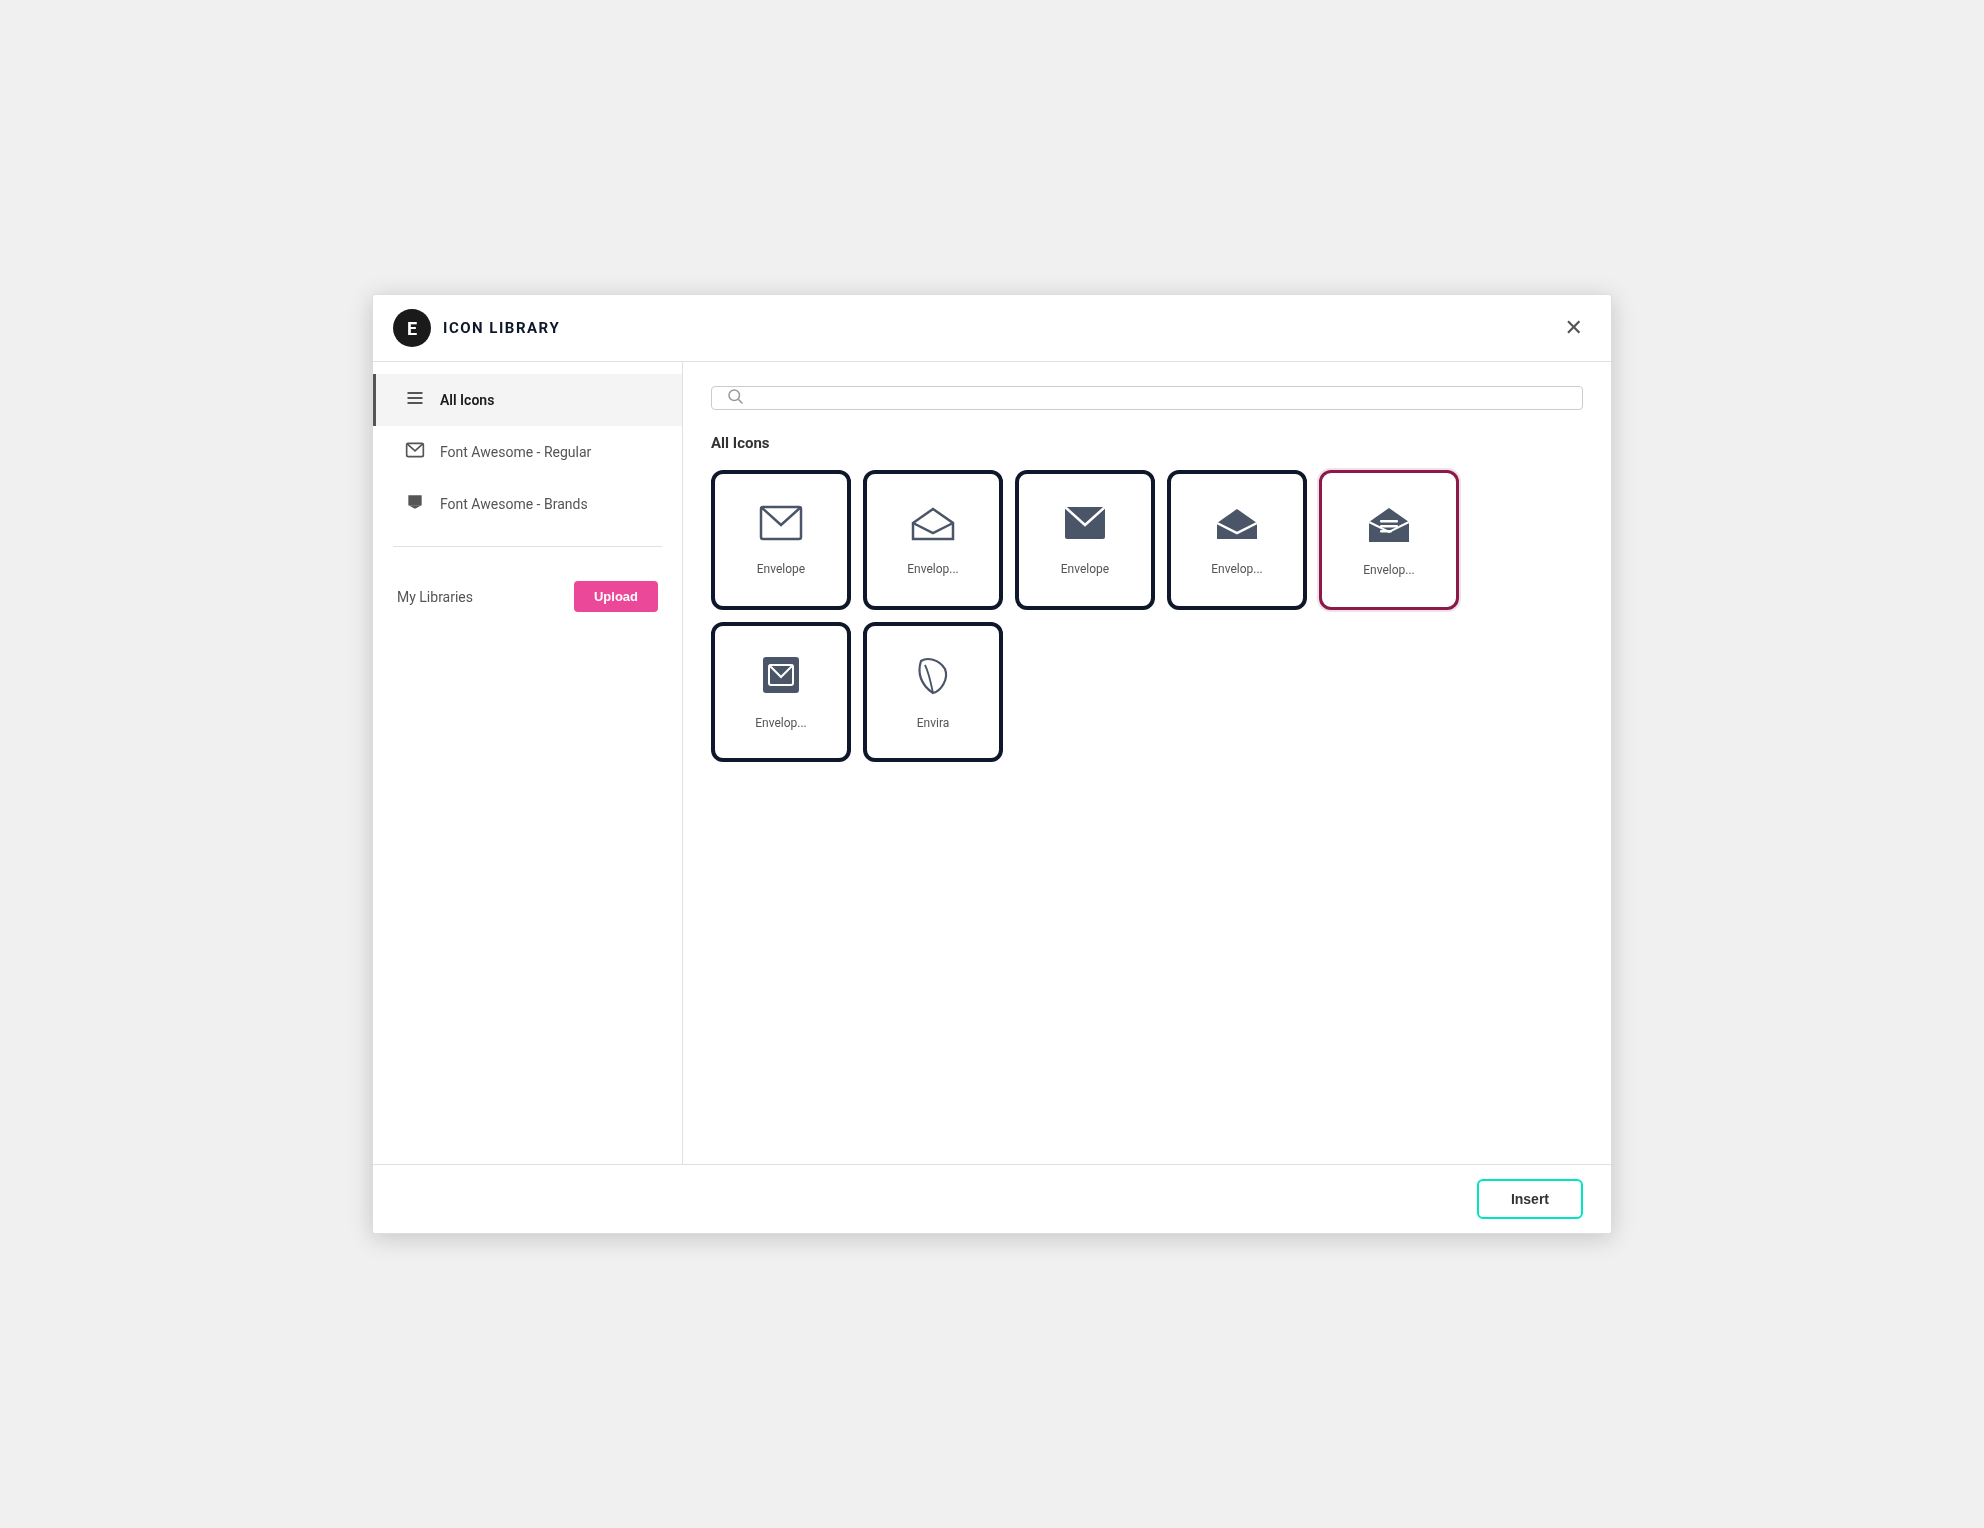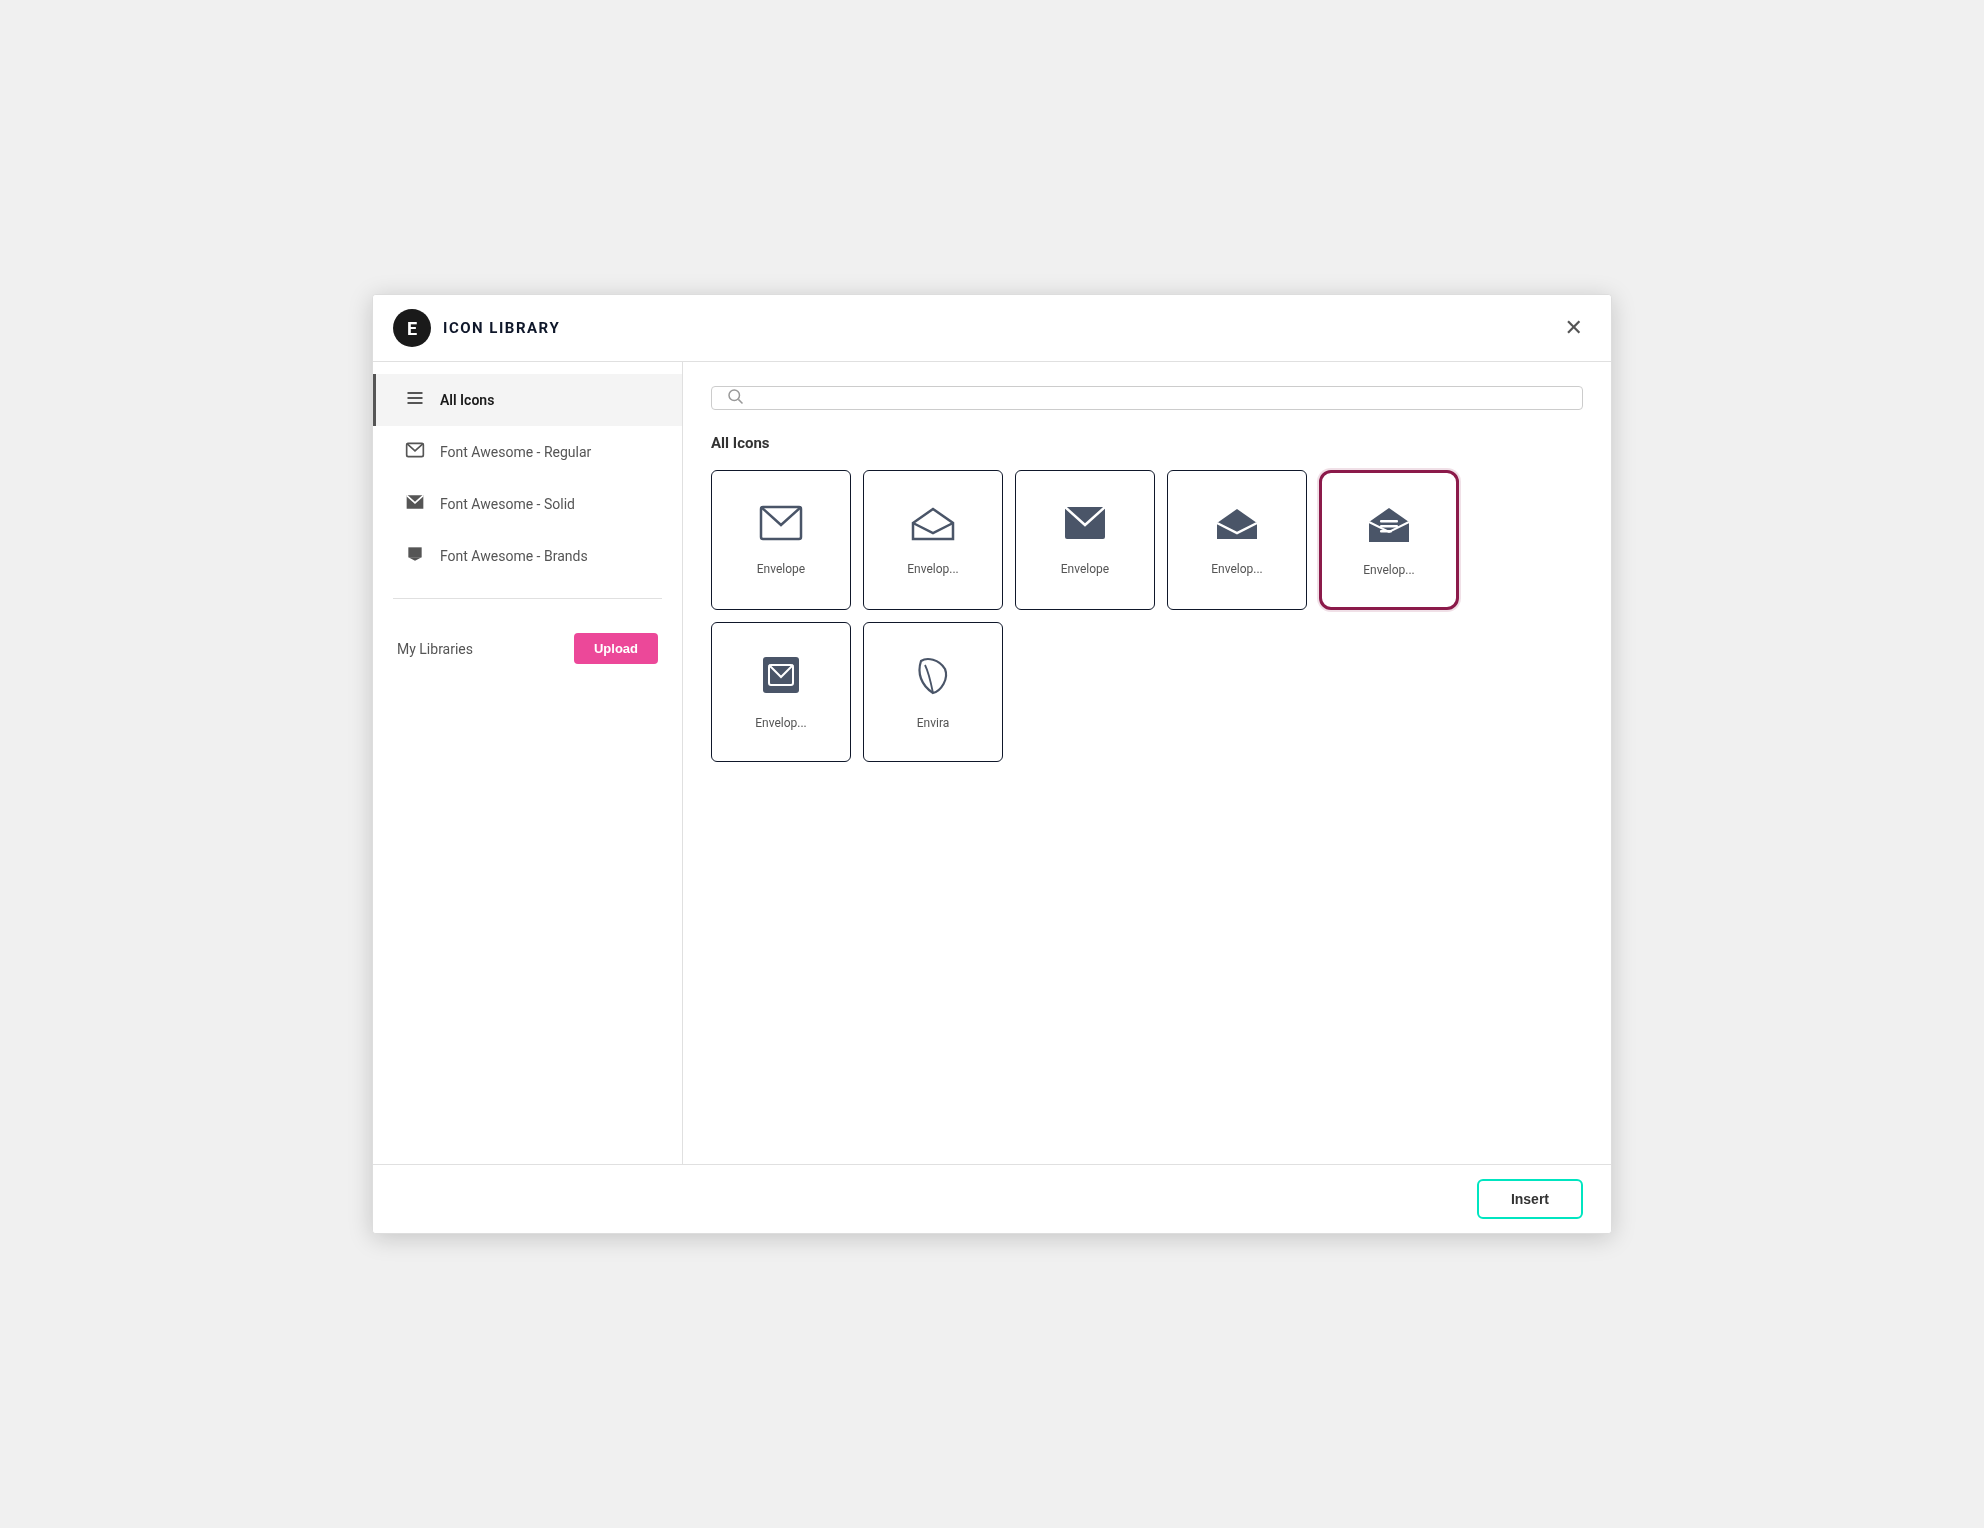--- a/index.html
+++ b/index.html
@@ -160,22 +160,22 @@
       margin-bottom: 18px;
     }
     .icons-grid {
       display: flex;
       flex-wrap: wrap;
       gap: 12px;
     }
     .icon-item {
       width: 140px;
       height: 140px;
-      border: 1px solid #0f172a;
-      border-radius: 6px;
+      border: 4px solid #0f172a;
+      border-radius: 12px;
       display: flex;
       flex-direction: column;
       align-items: center;
       justify-content: center;
       cursor: pointer;
       gap: 12px;
       background: #fff;
       transition: border-color 0.15s;
     }
     .icon-item.selected {
@@ -247,29 +247,20 @@
       <div class="sidebar-item">
         <span class="item-icon">
           <svg width="20" height="20" viewBox="0 0 24 24" fill="none" stroke="#555" stroke-width="2">
             <rect x="2" y="4" width="20" height="16" rx="2"></rect>
             <polyline points="2,4 12,13 22,4"></polyline>
           </svg>
         </span>
         <span>Font Awesome - Regular</span>
       </div>
 
-      <div class="sidebar-item">
-        <span class="item-icon">
-          <svg width="20" height="20" viewBox="0 0 24 24" fill="#555">
-            <path d="M2 4h20v16H2z"></path>
-            <path d="M2 4l10 9 10-9" fill="none" stroke="#fff" stroke-width="2"></path>
-          </svg>
-        </span>
-        <span>Font Awesome - Solid</span>
-      </div>
 
       <div class="sidebar-item">
         <span class="item-icon">
           <svg width="20" height="20" viewBox="0 0 24 24" fill="#555">
             <path d="M4 4h16v12H4z" rx="1"></path>
             <polygon points="4,16 12,20 20,16"></polygon>
           </svg>
         </span>
         <span>Font Awesome - Brands</span>
       </div>

